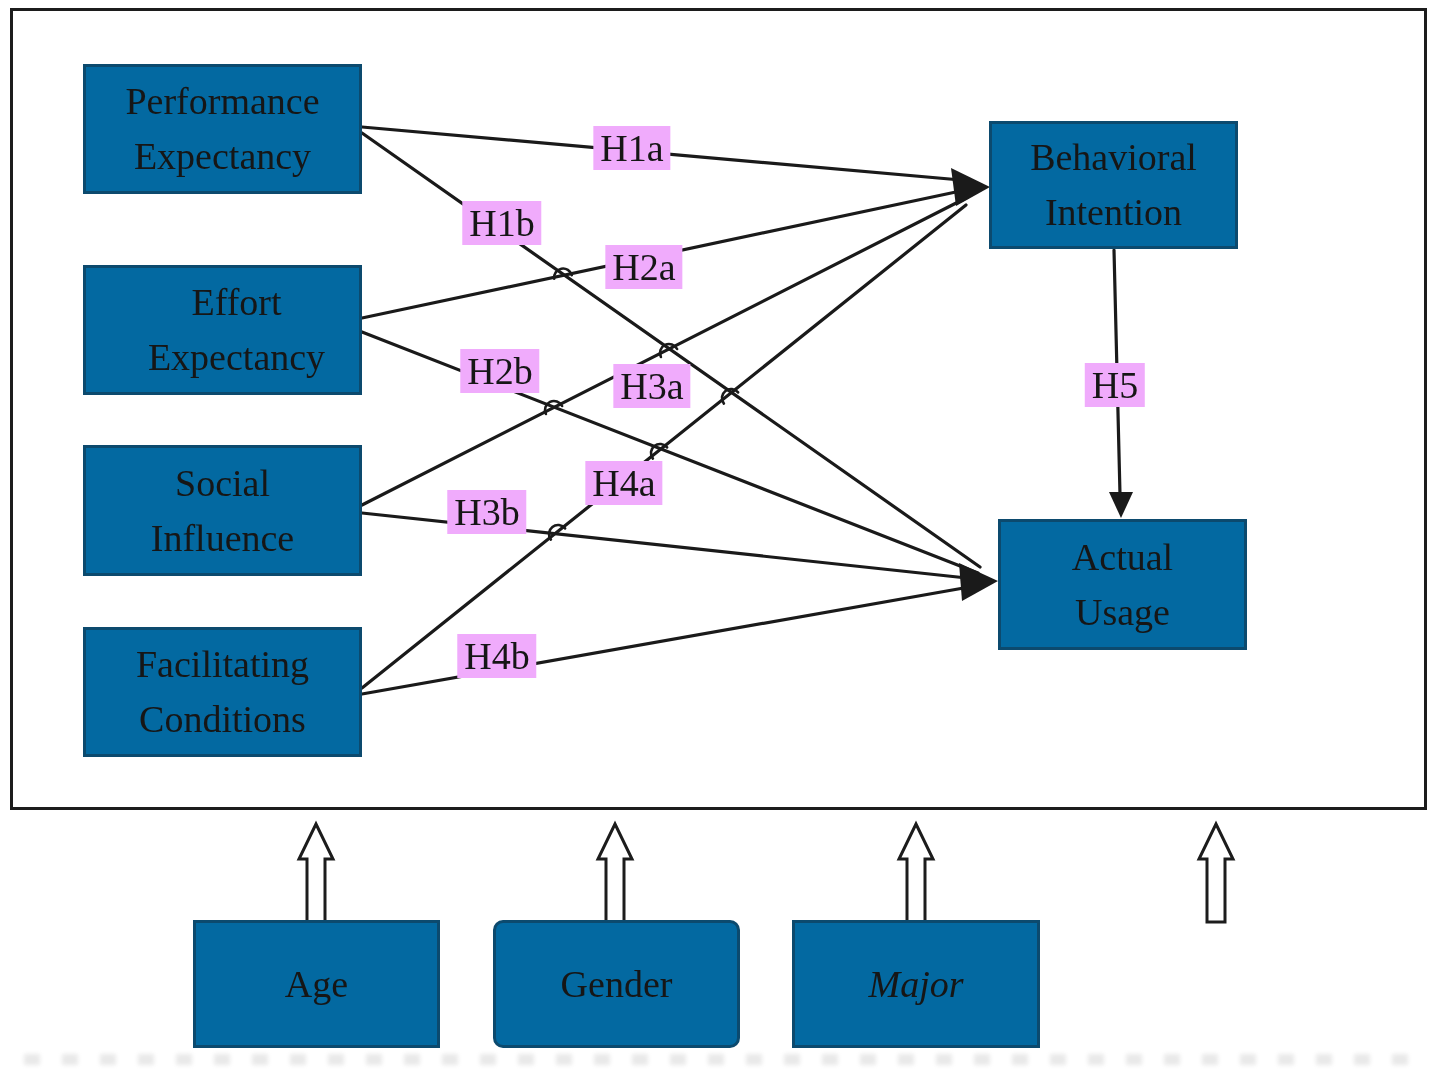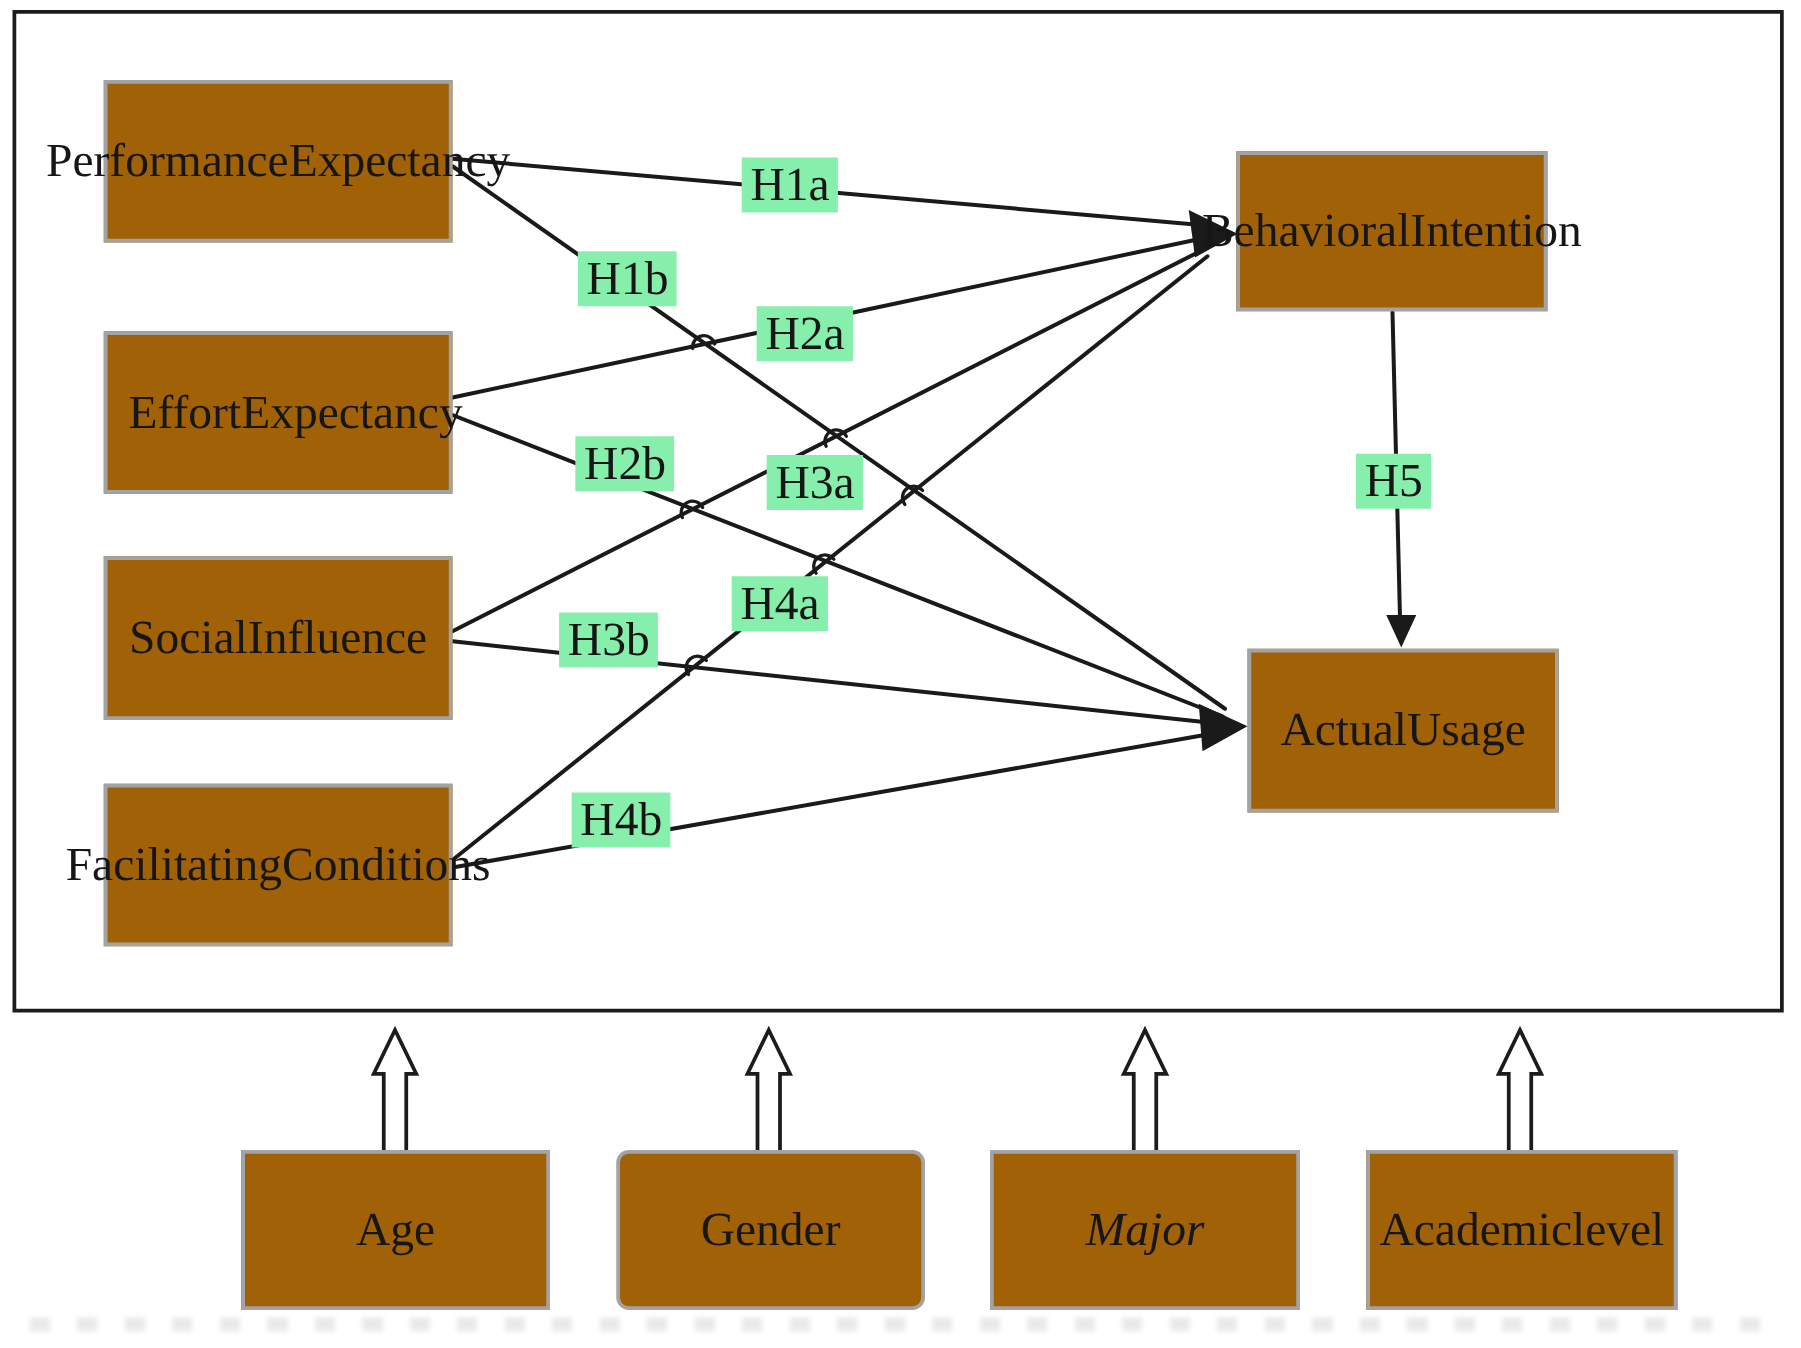--- a/index.html
+++ b/index.html
@@ -6,28 +6,28 @@
   .stage{
     position:relative;width:1441px;height:1078px;background:#ffffff;overflow:hidden;
     font-family:"Liberation Serif","DejaVu Serif",serif;color:#161616;
   }
   .wires{position:absolute;left:0;top:0;width:1441px;height:1078px;z-index:1;}
   .frame{
     position:absolute;left:10px;top:8px;width:1417px;height:802px;
     border:3px solid #1c1c1c;box-sizing:border-box;z-index:0;background:transparent;
   }
   .nodebox{
-    position:absolute;box-sizing:border-box;border:3px solid #a3a3a3;background:#a16207;
-    display:flex;flex-direction:row;align-items:center;justify-content:center;
+    position:absolute;box-sizing:border-box;border:3px solid #0c4a6e;background:#0369a1;
+    display:flex;flex-direction:column;align-items:center;justify-content:center;
     z-index:2;text-align:center;
   }
   .nodebox .ln{display:block;font-size:38px;line-height:55px;white-space:nowrap;}
   .hlabel{
     position:absolute;z-index:3;transform:translate(-50%,-50%);
-    background:#86efac;padding:2px 7px;font-size:38px;line-height:40px;white-space:nowrap;
+    background:#f0abfc;padding:2px 7px;font-size:38px;line-height:40px;white-space:nowrap;
   }
   
   .b-pe{left:83px;top:64px;width:279px;height:130px;}
   .b-ee{left:83px;top:265px;width:279px;height:130px;padding-left:28px;}
   .b-si{left:83px;top:445px;width:279px;height:131px;}
   .b-fc{left:83px;top:627px;width:279px;height:130px;}
   .b-bi{left:989px;top:121px;width:249px;height:128px;}
   .b-au{left:998px;top:519px;width:249px;height:131px;}
   .b-age{left:193px;top:920px;width:247px;height:128px;}
   .b-gender{left:493px;top:920px;width:247px;height:128px;border-radius:10px;}
@@ -106,24 +106,20 @@
 
   <div class="nodebox b-age">
     <span class="ln">Age</span>
   </div>
   <div class="nodebox b-gender">
     <span class="ln">Gender</span>
   </div>
   <div class="nodebox b-major">
     <span class="ln">Major</span>
   </div>
-  <div class="nodebox b-acad">
-    <span class="ln">Academic</span>
-    <span class="ln">level</span>
-  </div>
 
   <span class="hlabel" style="left:632px;top:148px;">H1a</span>
   <span class="hlabel" style="left:502px;top:223px;">H1b</span>
   <span class="hlabel" style="left:644px;top:267px;">H2a</span>
   <span class="hlabel" style="left:500px;top:371px;">H2b</span>
   <span class="hlabel" style="left:652px;top:386px;">H3a</span>
   <span class="hlabel" style="left:487px;top:512px;">H3b</span>
   <span class="hlabel" style="left:624px;top:483px;">H4a</span>
   <span class="hlabel" style="left:497px;top:656px;">H4b</span>
   <span class="hlabel" style="left:1115px;top:385px;">H5</span>

